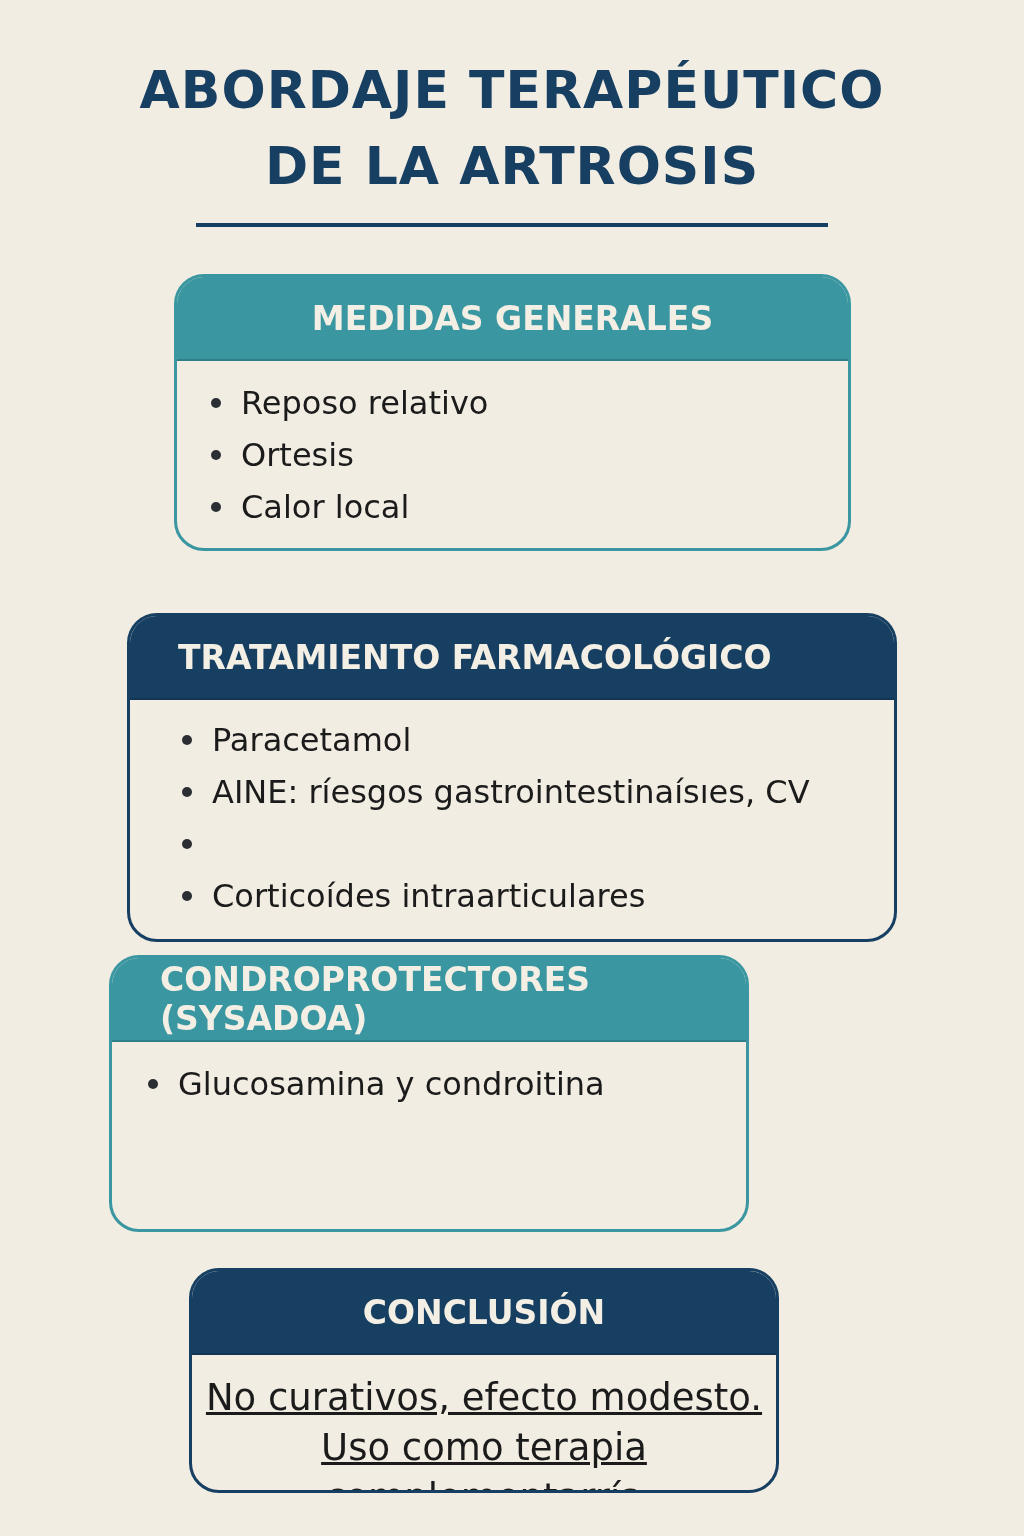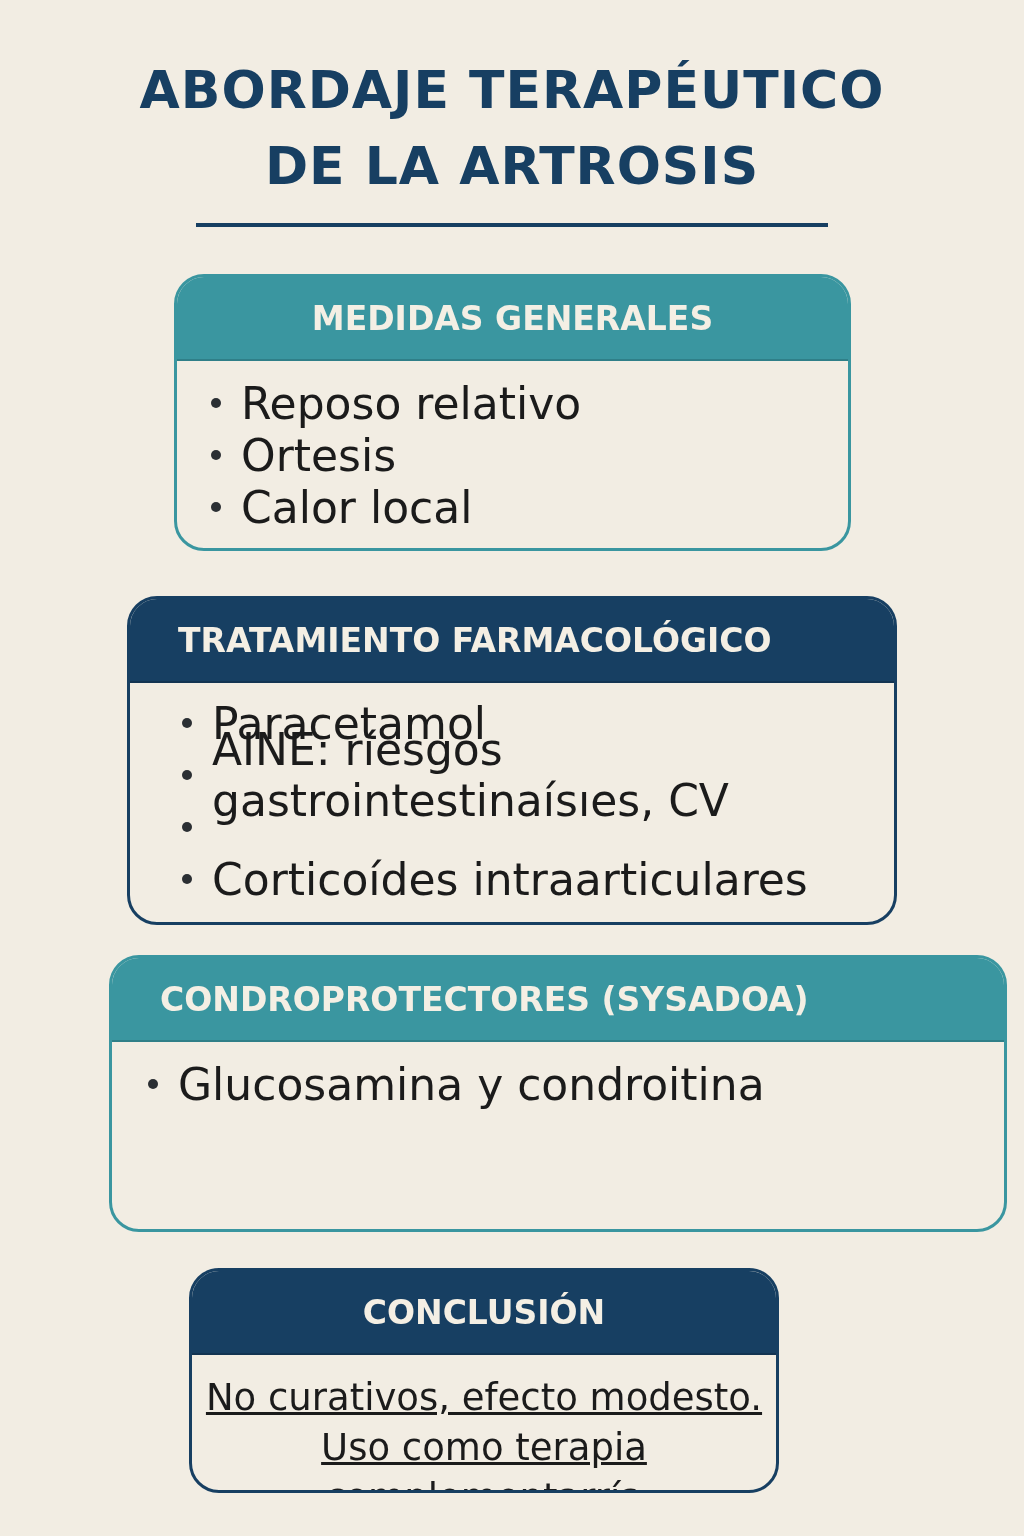--- a/index.html
+++ b/index.html
@@ -46,22 +46,23 @@
     .navy .card-header { background: #173f62; border-bottom: 2px solid #133452; }
     .card-header.center { justify-content: center; }
     .card-header.left { justify-content: flex-start; padding-left: 48px; }
     ul.items {
       list-style: none; margin: 0; padding: 0;
     }
     ul.items li {
       display: flex; align-items: center;
       color: #1b1b1b;
       font-family: "DejaVu Sans", sans-serif;
-      font-size: 44px;
+      font-size: 32px;
       height: 52px;
+      text-align: right;
     }
     .bullet {
       display: inline-block; width: 10px; height: 10px; border-radius: 50%;
       background: #2b2f33; margin-right: 20px; flex: 0 0 10px;
     }
     .conclusion-text {
       text-align: center;
       color: #1b1b1b;
       font-family: "DejaVu Sans", sans-serif;
       font-size: 37px;
@@ -90,42 +91,42 @@
         <span class="bullet"></span>
         <span>Ortesis</span>
       </li>
     <li>
         <span class="bullet"></span>
         <span>Calor local</span>
       </li>
   </ul>
 </div>
 
-<div class="card navy" style="left:127px; top:596px; width:770px; height:329px;">
+<div class="card navy" style="left:127px; top:613px; width:770px; height:329px;">
   <div class="card-header left">TRATAMIENTO FARMACOLÓGICO</div>
   <ul class="items" style="padding:14px 0 0 52px;">
     <li>
         <span class="bullet"></span>
         <span>Paracetamol</span>
       </li>
     <li>
         <span class="bullet"></span>
         <span>AINE:  ríesgos gastrointestinaísıes, CV</span>
       </li>
     <li>
         <span class="bullet"></span>
       </li>
     <li>
         <span class="bullet"></span>
         <span>Corticoídes intraarticulares</span>
       </li>
   </ul>
 </div>
 
-<div class="card teal" style="left:109px; top:955px; width:898px; height:277px;">
+<div class="card teal" style="left:109px; top:955px; width:640px; height:277px;">
   <div class="card-header left" style="padding-left:48px;">CONDROPROTECTORES (SYSADOA)</div>
   <ul class="items" style="padding:16px 0 0 36px;">
     <li>
         <span class="bullet"></span>
         <span>Glucosamina y condroitina</span>
       </li>
   </ul>
 </div>
 
 <div class="card navy" style="left:189px; top:1268px; width:590px; height:225px;">

